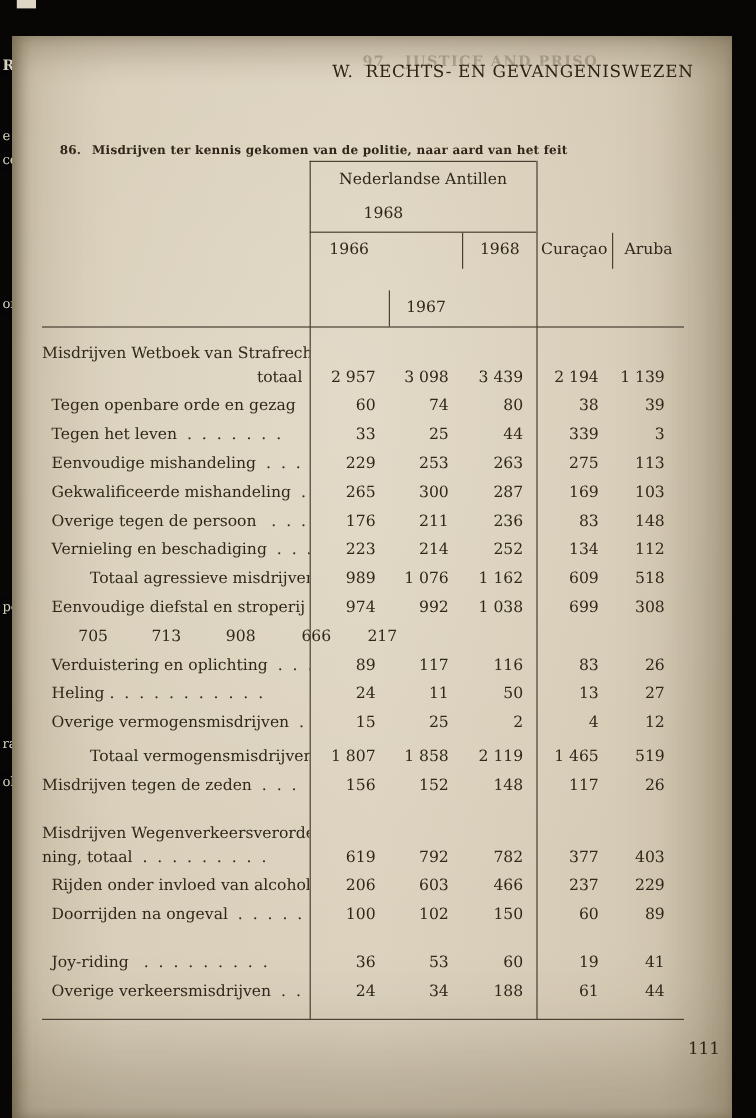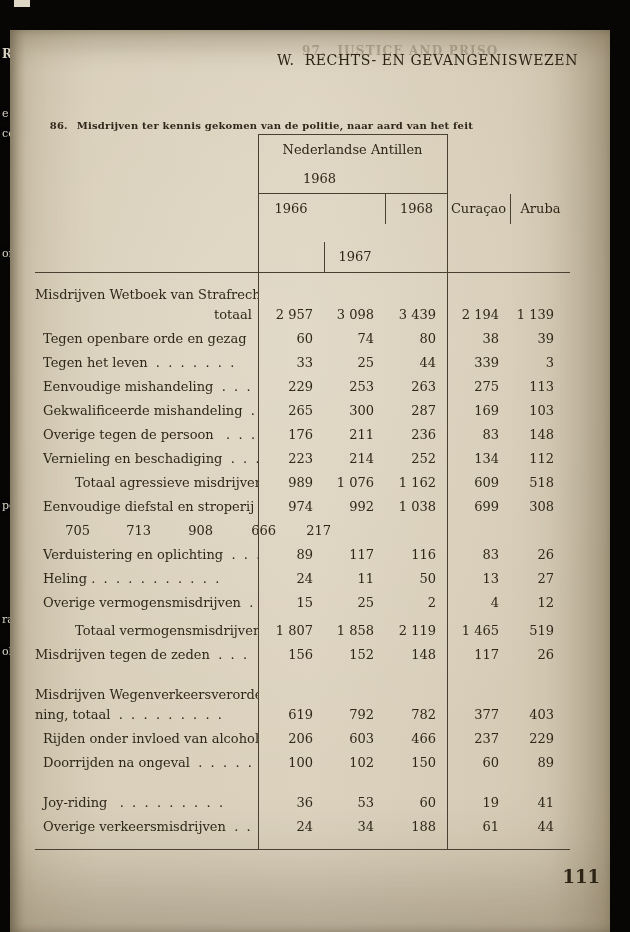--- a/index.html
+++ b/index.html
@@ -79,21 +79,21 @@
   .gap-lg { margin-top:16px; }
   .two-line { height:44px; line-height:20px; align-items:flex-end; padding-bottom:2px; }
   .tlabel { width:223px; white-space:pre; overflow:hidden; }
   .indent-1 { padding-left:8px; }
   .indent-2 { padding-left:40px; }
   .l2-right { text-align:right; padding-right:6px; }
   .vc { text-align:right; padding-right:11px; }
   .vc1{width:66px;} .vc2{width:61px;} .vc3{width:62px;} .vc4{width:63px;}
   .vc5{width:60px; padding-right:16px;}
 
-  .pagenum { position:absolute; top:836px; right:10px; font-size:18px; font-weight:bold; color:#2c2314; }
+  .pagenum { position:absolute; top:836px; right:10px; font-size:14px; font-weight:normal; color:#2c2314; }
 </style>
 </head>
 <body>
 
 <div class="edge-frags">
     <span class="efrag">RISON</span>
     <span class="efrag">e</span>
     <span class="efrag">ces</span>
     <span class="efrag">ority</span>
     <span class="efrag">pert</span>

